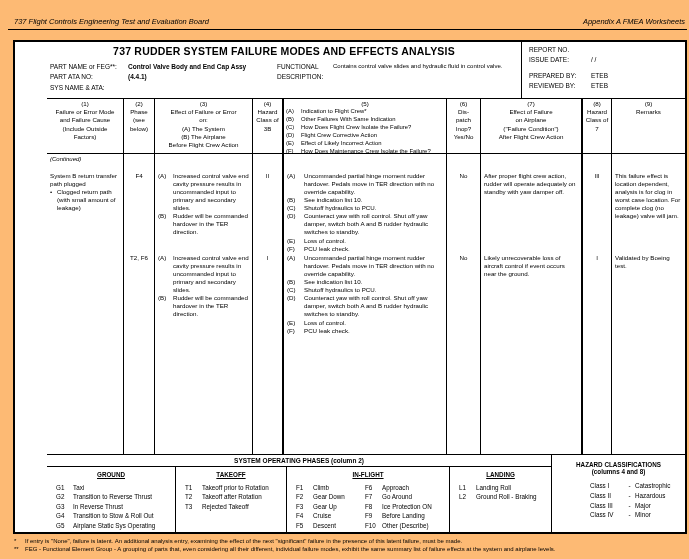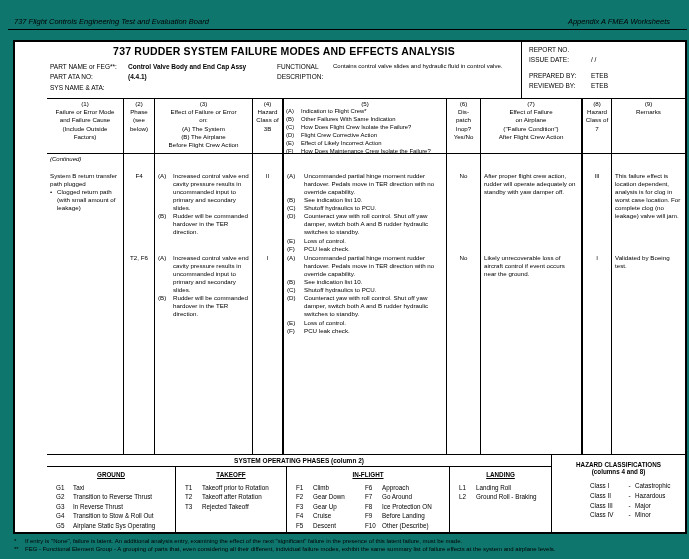--- a/index.html
+++ b/index.html
@@ -2,25 +2,25 @@
 <html><head>
 <meta charset="utf-8">
 <style>
   * { margin:0; padding:0; box-sizing:border-box; }
   html,body { background:#fff; }
   body {
     width:689px; height:559px; position:relative;
     font-family:"Liberation Sans", sans-serif; color:#000;
     -webkit-font-smoothing:antialiased;
   }
-  .page { position:absolute; inset:0; background:#0f766e; overflow:hidden; }
+  .page { position:absolute; inset:0; background:#fdba74; overflow:hidden; }
 
   
   .ph-left  { position:absolute; left:14px; top:17px; font-size:7.5px; font-style:italic; }
-  .ph-right { position:absolute; right:19px;  top:17px; font-size:7.5px; font-style:italic; }
+  .ph-right { position:absolute; right:4px;  top:17px; font-size:7.5px; font-style:italic; }
   .ph-rule  { position:absolute; left:8px; right:2px; top:29px; border-top:1.5px solid #000; }
 
   
   .doc { position:absolute; left:13px; top:40px; width:674px; height:494px;
          border:2px solid #000; display:flex; flex-direction:column; background:#fff;padding-left:32px; }
 
   
   .title-row { flex:none; height:56px; display:flex; }
   .title-left { flex:1; position:relative; }
   .doc-title { text-align:center; font-weight:bold; font-size:10.5px; margin-top:3px; letter-spacing:.2px; }

